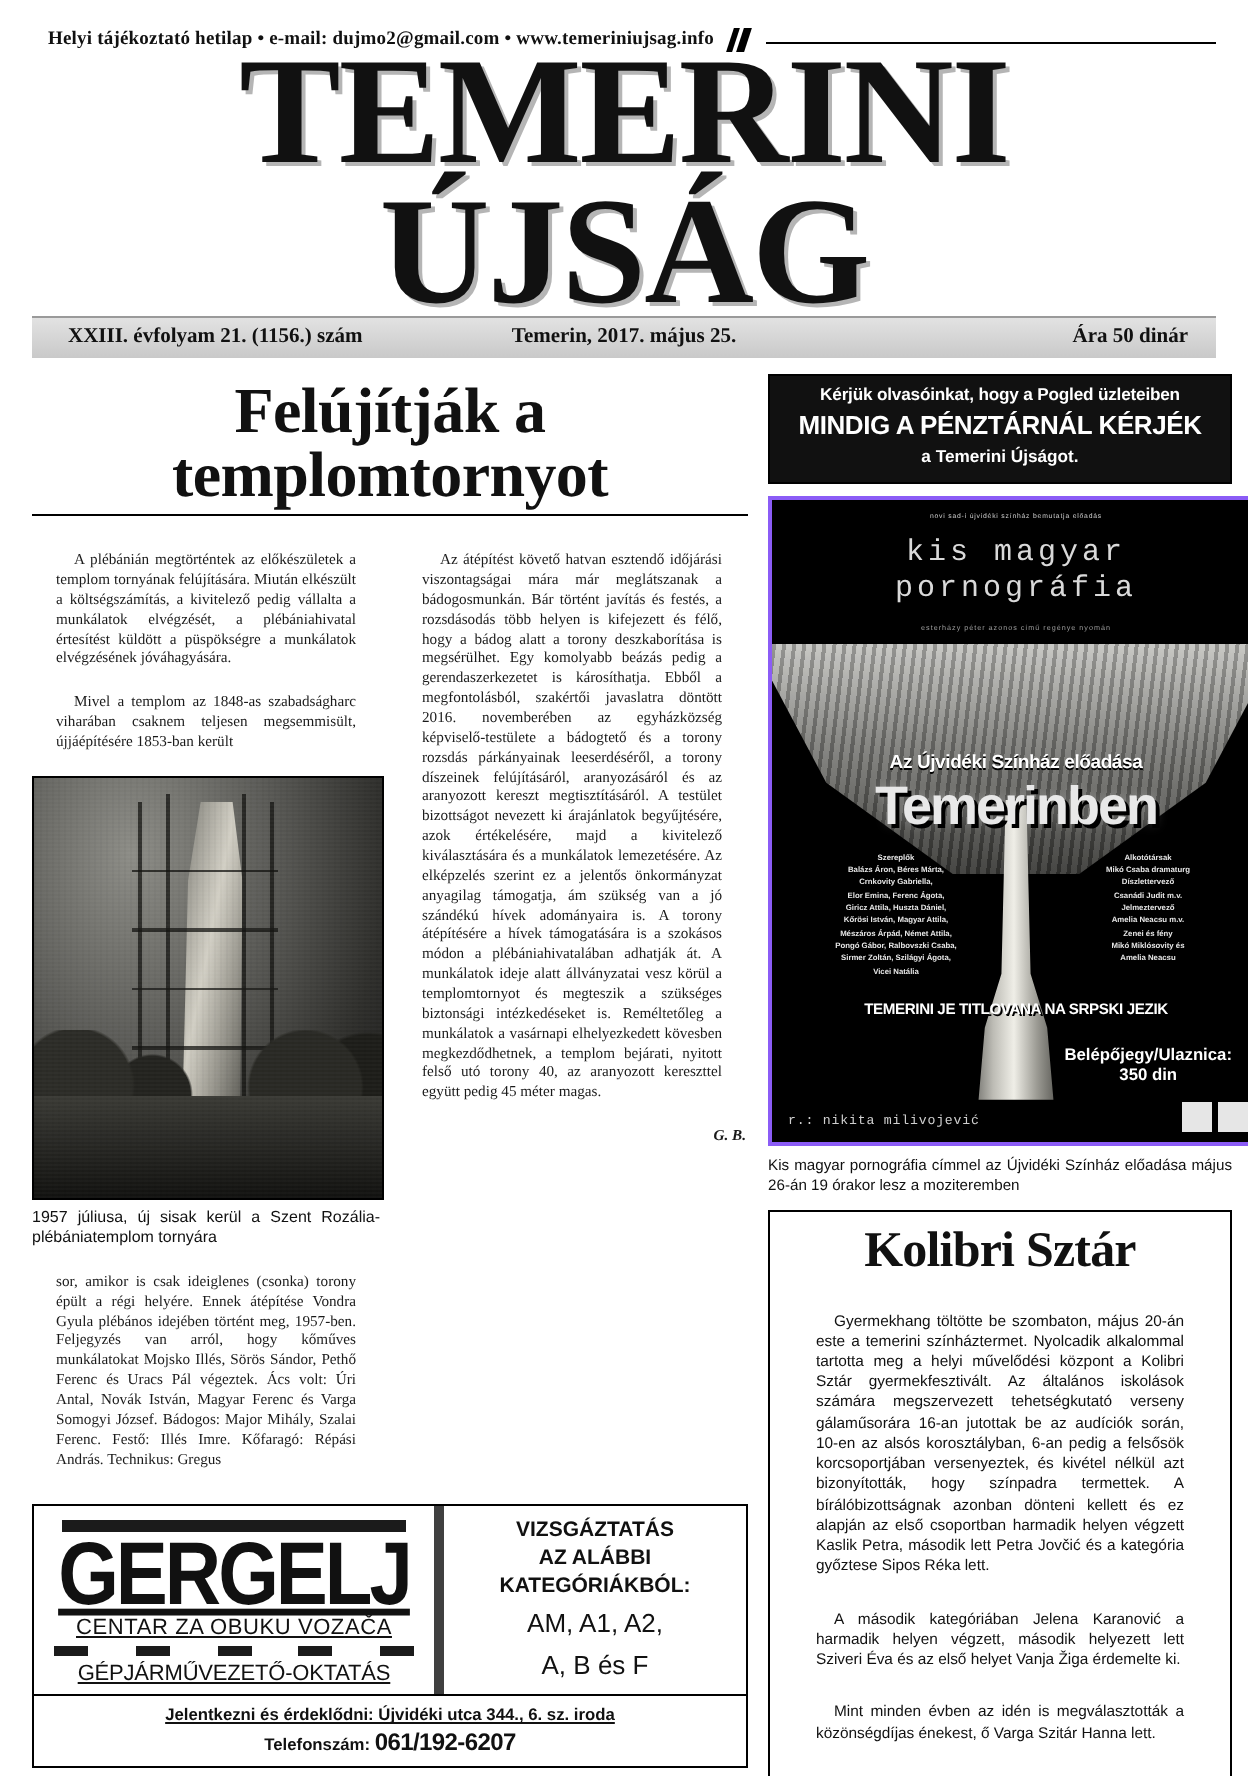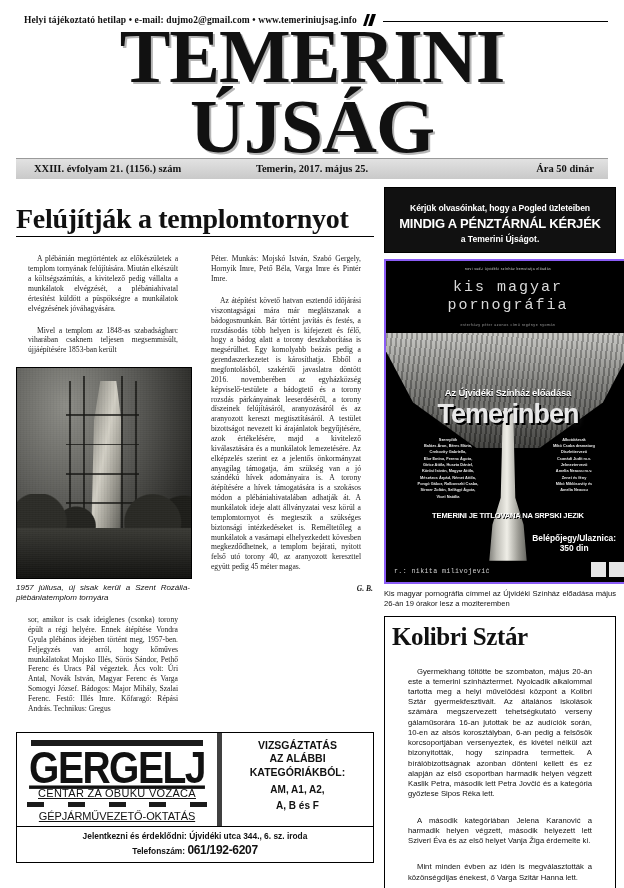--- a/index.html
+++ b/index.html
@@ -54,22 +54,22 @@
   .issue-bar .b2{position:absolute;left:50%;transform:translateX(-50%);}
   .issue-bar .b3{margin-left:auto;padding-right:14px;}
 
   
   .grid{display:flex;gap:10px;margin-top:8px;}
   .left{width:358px;}
   .right{width:232px;}
 
   .headline{
     font-family:"Liberation Serif",serif;
-    font-weight:bold;font-size:28px;line-height:1.02;
-    margin:18px 0 3px 0;letter-spacing:-.3px;
+    font-weight:bold;font-size:32px;line-height:1.02;
+    text-align:center;margin:2px 0 3px 0;letter-spacing:-.3px;
   }
   .hr-thin{height:1px;background:#000;margin:2px 0 5px 0;}
 
   .cols2{display:flex;gap:9px;}
   .col{width:174px;}
   .body-text{
     font-family:"Liberation Serif",serif;
     font-size:7.6px;line-height:1.30;
     text-align:justify;
     hyphens:auto;
@@ -108,27 +108,27 @@
                radial-gradient(circle at 34% 70%,#23231f 0 16%,transparent 17%),
                radial-gradient(circle at 78% 62%,#292924 0 20%,transparent 21%),
                radial-gradient(circle at 96% 72%,#1d1d19 0 18%,transparent 19%);
   }
   .photo .grain{position:absolute;inset:0;opacity:.22;
     background-image:repeating-linear-gradient(0deg,rgba(255,255,255,.1) 0 1px,transparent 1px 2px),
                      repeating-linear-gradient(90deg,rgba(0,0,0,.12) 0 1px,transparent 1px 3px);}
 
   .caption-lead{
     font-family:"Liberation Sans",sans-serif;
-    font-size:8px;line-height:1.25;font-weight:400;text-align:justify;margin:0 0 2px 0;font-style:italic;
+    font-size:8px;line-height:1.25;font-weight:400;text-align:justify;margin:0 0 2px 0;
   }
 
   
   .blackbox{
     background:#111;color:#fff;border:1px solid #000;
-    text-align:center;padding:15px 6px 8px 6px;
+    text-align:center;padding:4px 6px 8px 6px;
     font-family:"Liberation Sans",sans-serif;
   }
   .blackbox .l1{font-size:8.6px;font-weight:bold;letter-spacing:-.1px;}
   .blackbox .l2{font-size:13px;font-weight:bold;margin:3px 0 3px 0;letter-spacing:-.2px;}
   .blackbox .l3{font-size:8.6px;font-weight:bold;}
 
   .poster{
     margin-top:6px;
     width:248px;height:325px;
     background:#000;border:2px solid #8b5cf6;
@@ -204,21 +204,21 @@
   .poster-caption{
     font-family:"Liberation Sans",sans-serif;
     font-size:7.6px;line-height:1.3;text-align:justify;margin-top:5px;
   }
 
   .kolibri{
     margin-top:7px;border:1px solid #000;padding:5px 7px 7px 7px;
     box-sizing:border-box;
   }
   .kolibri h2{
-    margin:1px 0 3px 0;text-align:left;
+    margin:1px 0 3px 0;text-align:center;
     font-family:"Liberation Serif",serif;
     font-weight:bold;font-size:25px;letter-spacing:-.4px;
   }
   .kolibri .ktext{
     font-family:"Liberation Sans",sans-serif;
     font-size:7.7px;line-height:1.33;text-align:justify;
   }
   .kolibri .ktext p{margin:16px;text-indent:9px;}
 
   
@@ -244,26 +244,26 @@
   .ad-gergelj .dashes i{display:block;width:17px;height:5px;background:#1b1b1b;}
   .ad-gergelj .sub2{
     font-family:"Liberation Sans",sans-serif;
     font-size:11px;text-align:center;letter-spacing:-.1px;
   }
   .ad-vizsga{
     flex:1;box-sizing:border-box;padding:6px 4px;
     font-family:"Liberation Sans",sans-serif;text-align:center;
   }
   .ad-vizsga .vline{font-size:10.5px;font-weight:bold;line-height:1.3;}
-  .ad-vizsga .vbig{font-size:10px;font-weight:bold;line-height:1.35;margin-top:3px;}
+  .ad-vizsga .vbig{font-size:13px;font-weight:normal;line-height:1.35;margin-top:3px;}
   .ad-contact{
     width:358px;box-sizing:border-box;border:1px solid #000;border-top:0;
     font-family:"Liberation Sans",sans-serif;text-align:center;padding:4px 4px 5px 4px;
   }
-  .ad-contact .c1{font-size:8.4px;font-weight:bold;}
+  .ad-contact .c1{font-size:8.4px;font-weight:bold;text-decoration:underline;}
   .ad-contact .c2{font-size:8.4px;font-weight:bold;margin-top:2px;}
   .ad-contact .c2 b{font-size:12px;font-weight:bold;letter-spacing:-.3px;}
 </style>
 </head>
 <body>
 
 <div class="page">
 
   <div class="top-line">
     <span>Helyi tájékoztató hetilap • e-mail: dujmo2@gmail.com • www.temeriniujsag.info</span>
@@ -316,21 +316,20 @@
 
           <div class="caption-lead">1957 júliusa, új sisak kerül a Szent Rozália-plébániatemplom tornyára</div>
 
           <div class="body-text">
             <p style="text-indent:0">sor, amikor is csak ideiglenes (csonka) torony épült a régi helyére. Ennek átépítése Vondra Gyula plébános idejében történt meg, 1957-ben. Feljegyzés van arról, hogy kőműves munkálatokat Mojsko Illés, Sörös Sándor, Pethő Ferenc és Uracs Pál végeztek. Ács volt: Úri Antal, Novák István, Magyar Ferenc és Varga Somogyi József. Bádogos: Major Mihály, Szalai Ferenc. Festő: Illés Imre. Kőfaragó: Répási András. Technikus: Gregus</p>
           </div>
         </div>
 
         <div class="col">
           <div class="body-text">
-            <p style="text-indent:0">Péter. Munkás: Mojskó István, Szabó Gergely, Hornyik Imre, Pető Béla, Varga Imre és Pintér Imre.</p>
             <p>Az átépítést követő hatvan esztendő időjárási viszontagságai mára már meglátszanak a bádogosmunkán. Bár történt javítás és festés, a rozsdásodás több helyen is kifejezett és félő, hogy a bádog alatt a torony deszkaborítása is megsérülhet. Egy komolyabb beázás pedig a gerendaszerkezetet is károsíthatja. Ebből a megfontolásból, szakértői javaslatra döntött 2016. novemberében az egyházközség képviselő-testülete a bádogtető és a torony rozsdás párkányainak leeserdéséről, a torony díszeinek felújításáról, aranyozásáról és az aranyozott kereszt megtisztításáról. A testület bizottságot nevezett ki árajánlatok begyűjtésére, azok értékelésére, majd a kivitelező kiválasztására és a munkálatok lemezetésére. Az elképzelés szerint ez a jelentős önkormányzat anyagilag támogatja, ám szükség van a jó szándékú hívek adományaira is. A torony átépítésére a hívek támogatására is a szokásos módon a plébániahivatalában adhatják át. A munkálatok ideje alatt állványzatai vesz körül a templomtornyot és megteszik a szükséges biztonsági intézkedéseket is. Reméltetőleg a munkálatok a vasárnapi elhelyezkedett kövesben megkezdődhetnek, a templom bejárati, nyitott felső utó torony 40, az aranyozott kereszttel együtt pedig 45 méter magas.</p>
             <div class="sig">G. B.</div>
           </div>
         </div>
 
       </div>
 
       <div class="bottom-ads">
         <div class="ad-gergelj">
           <div class="topbar"></div>

